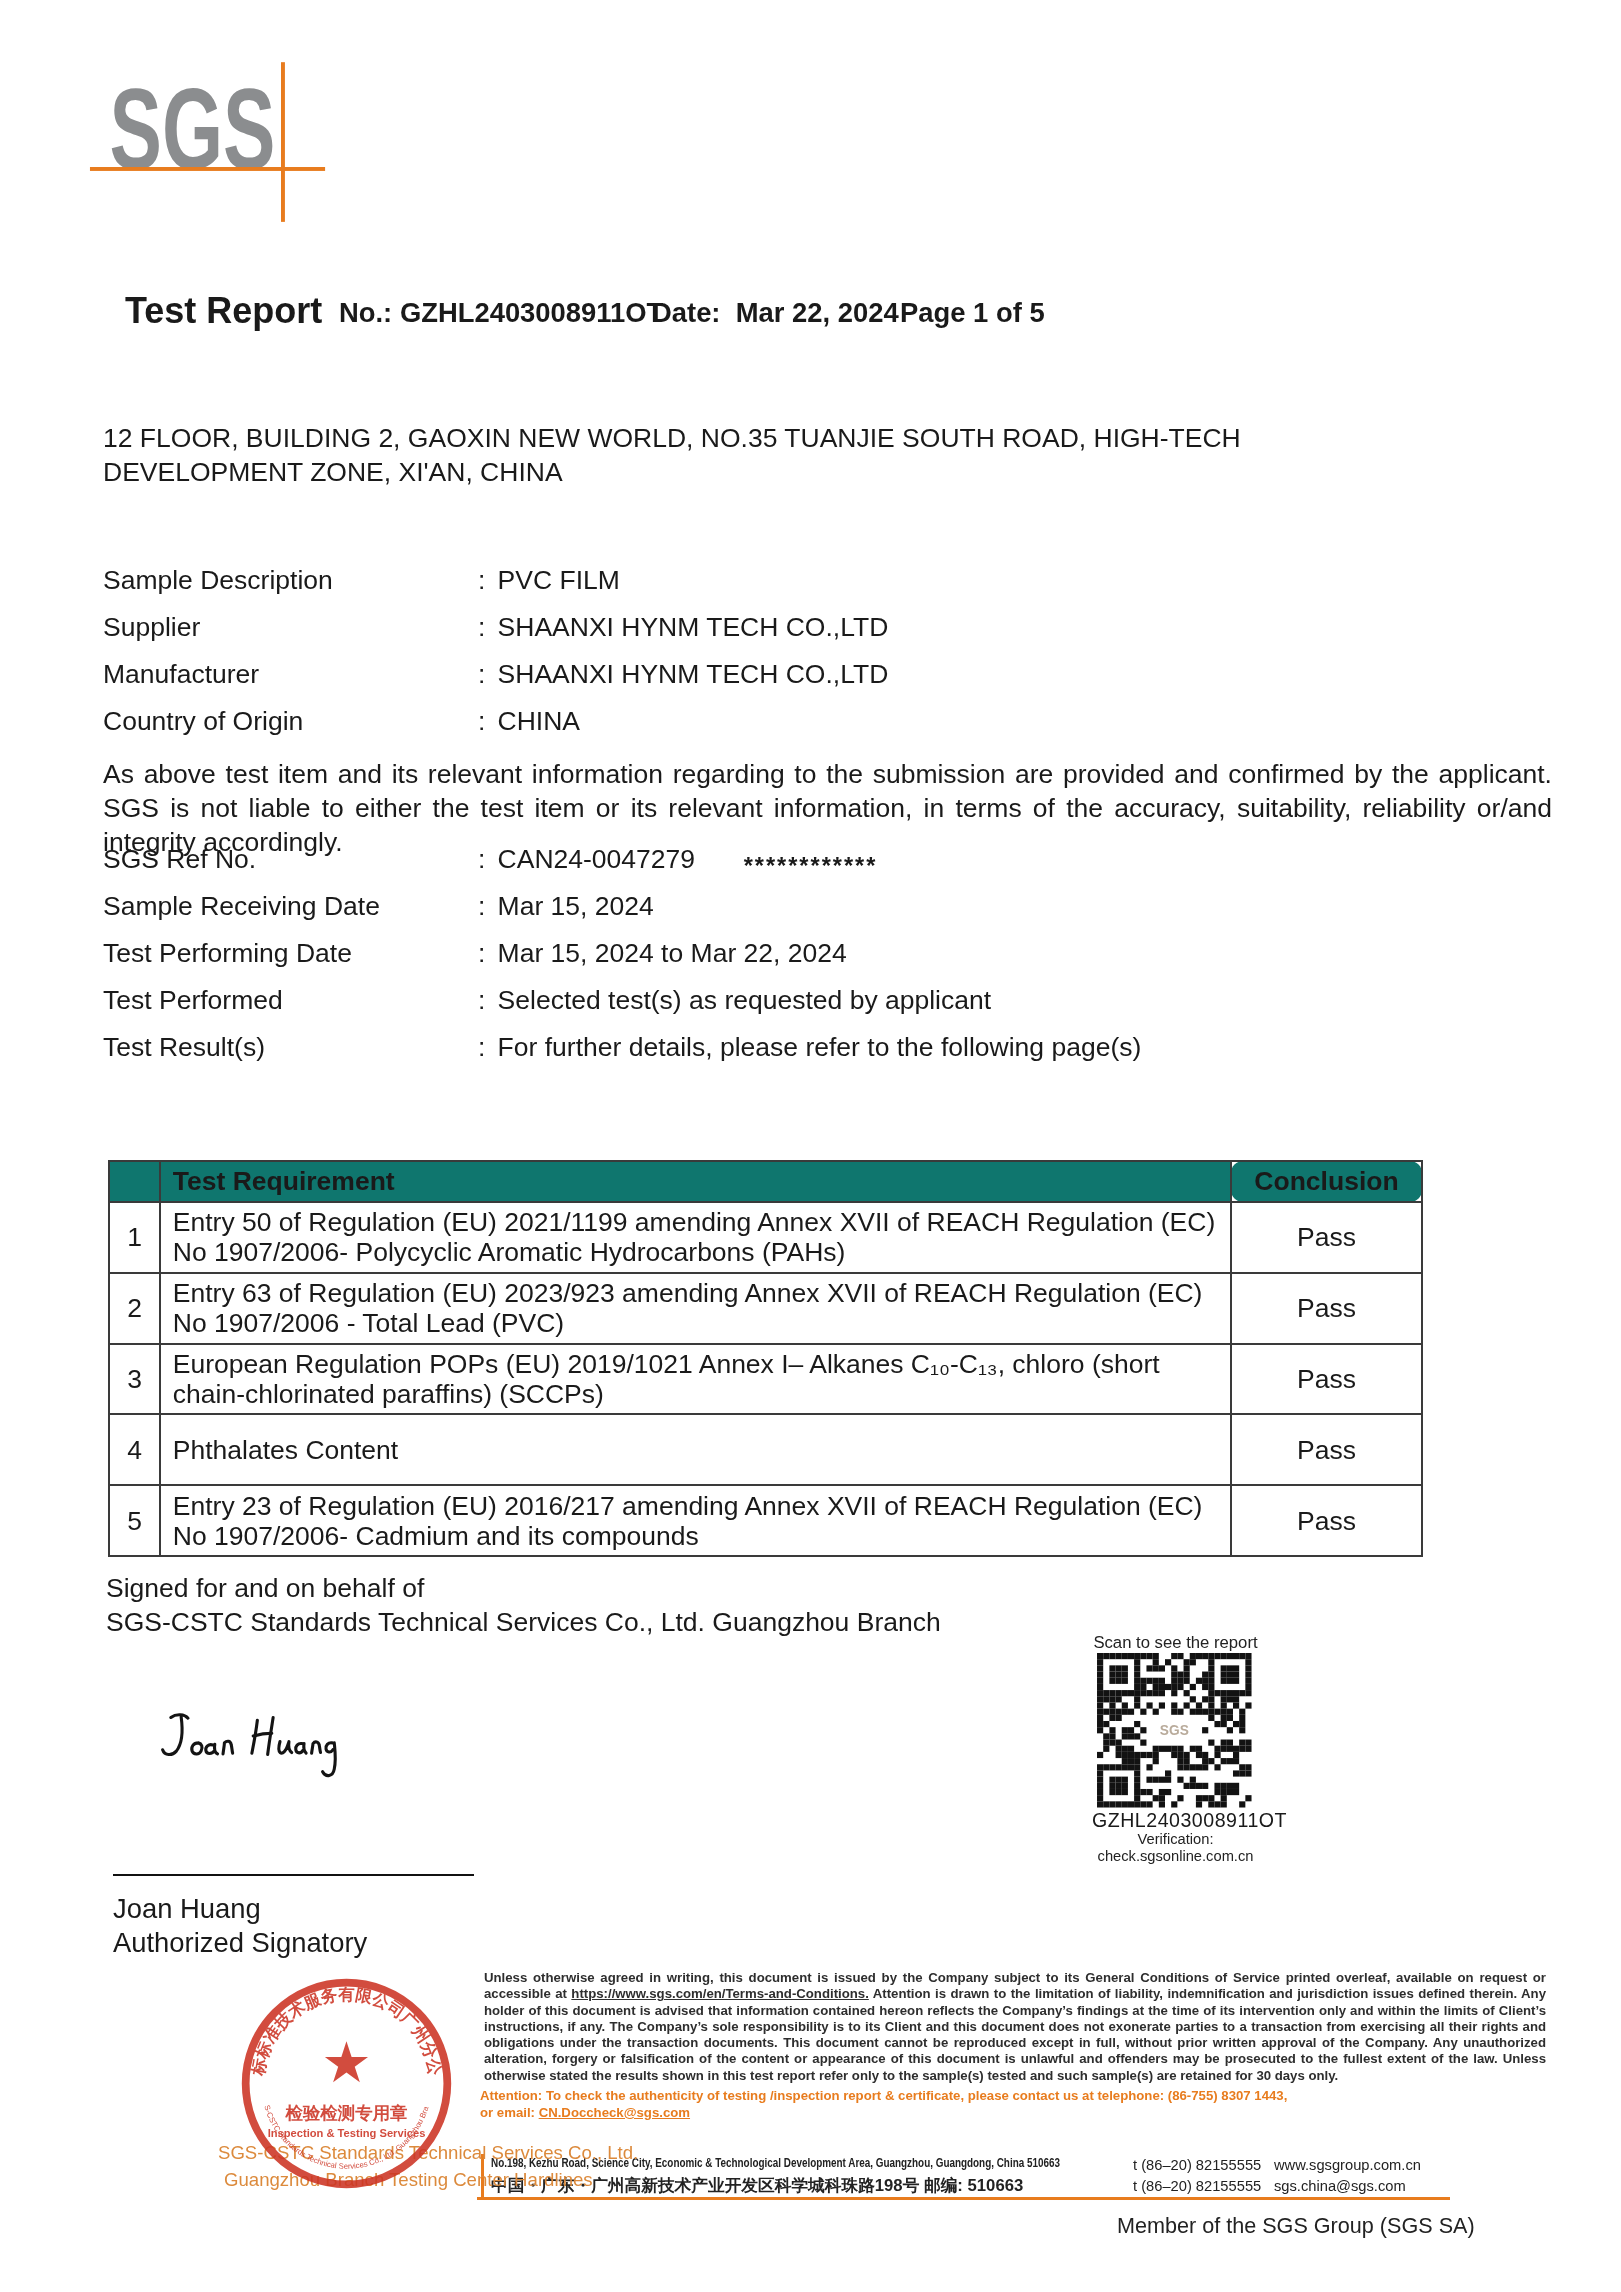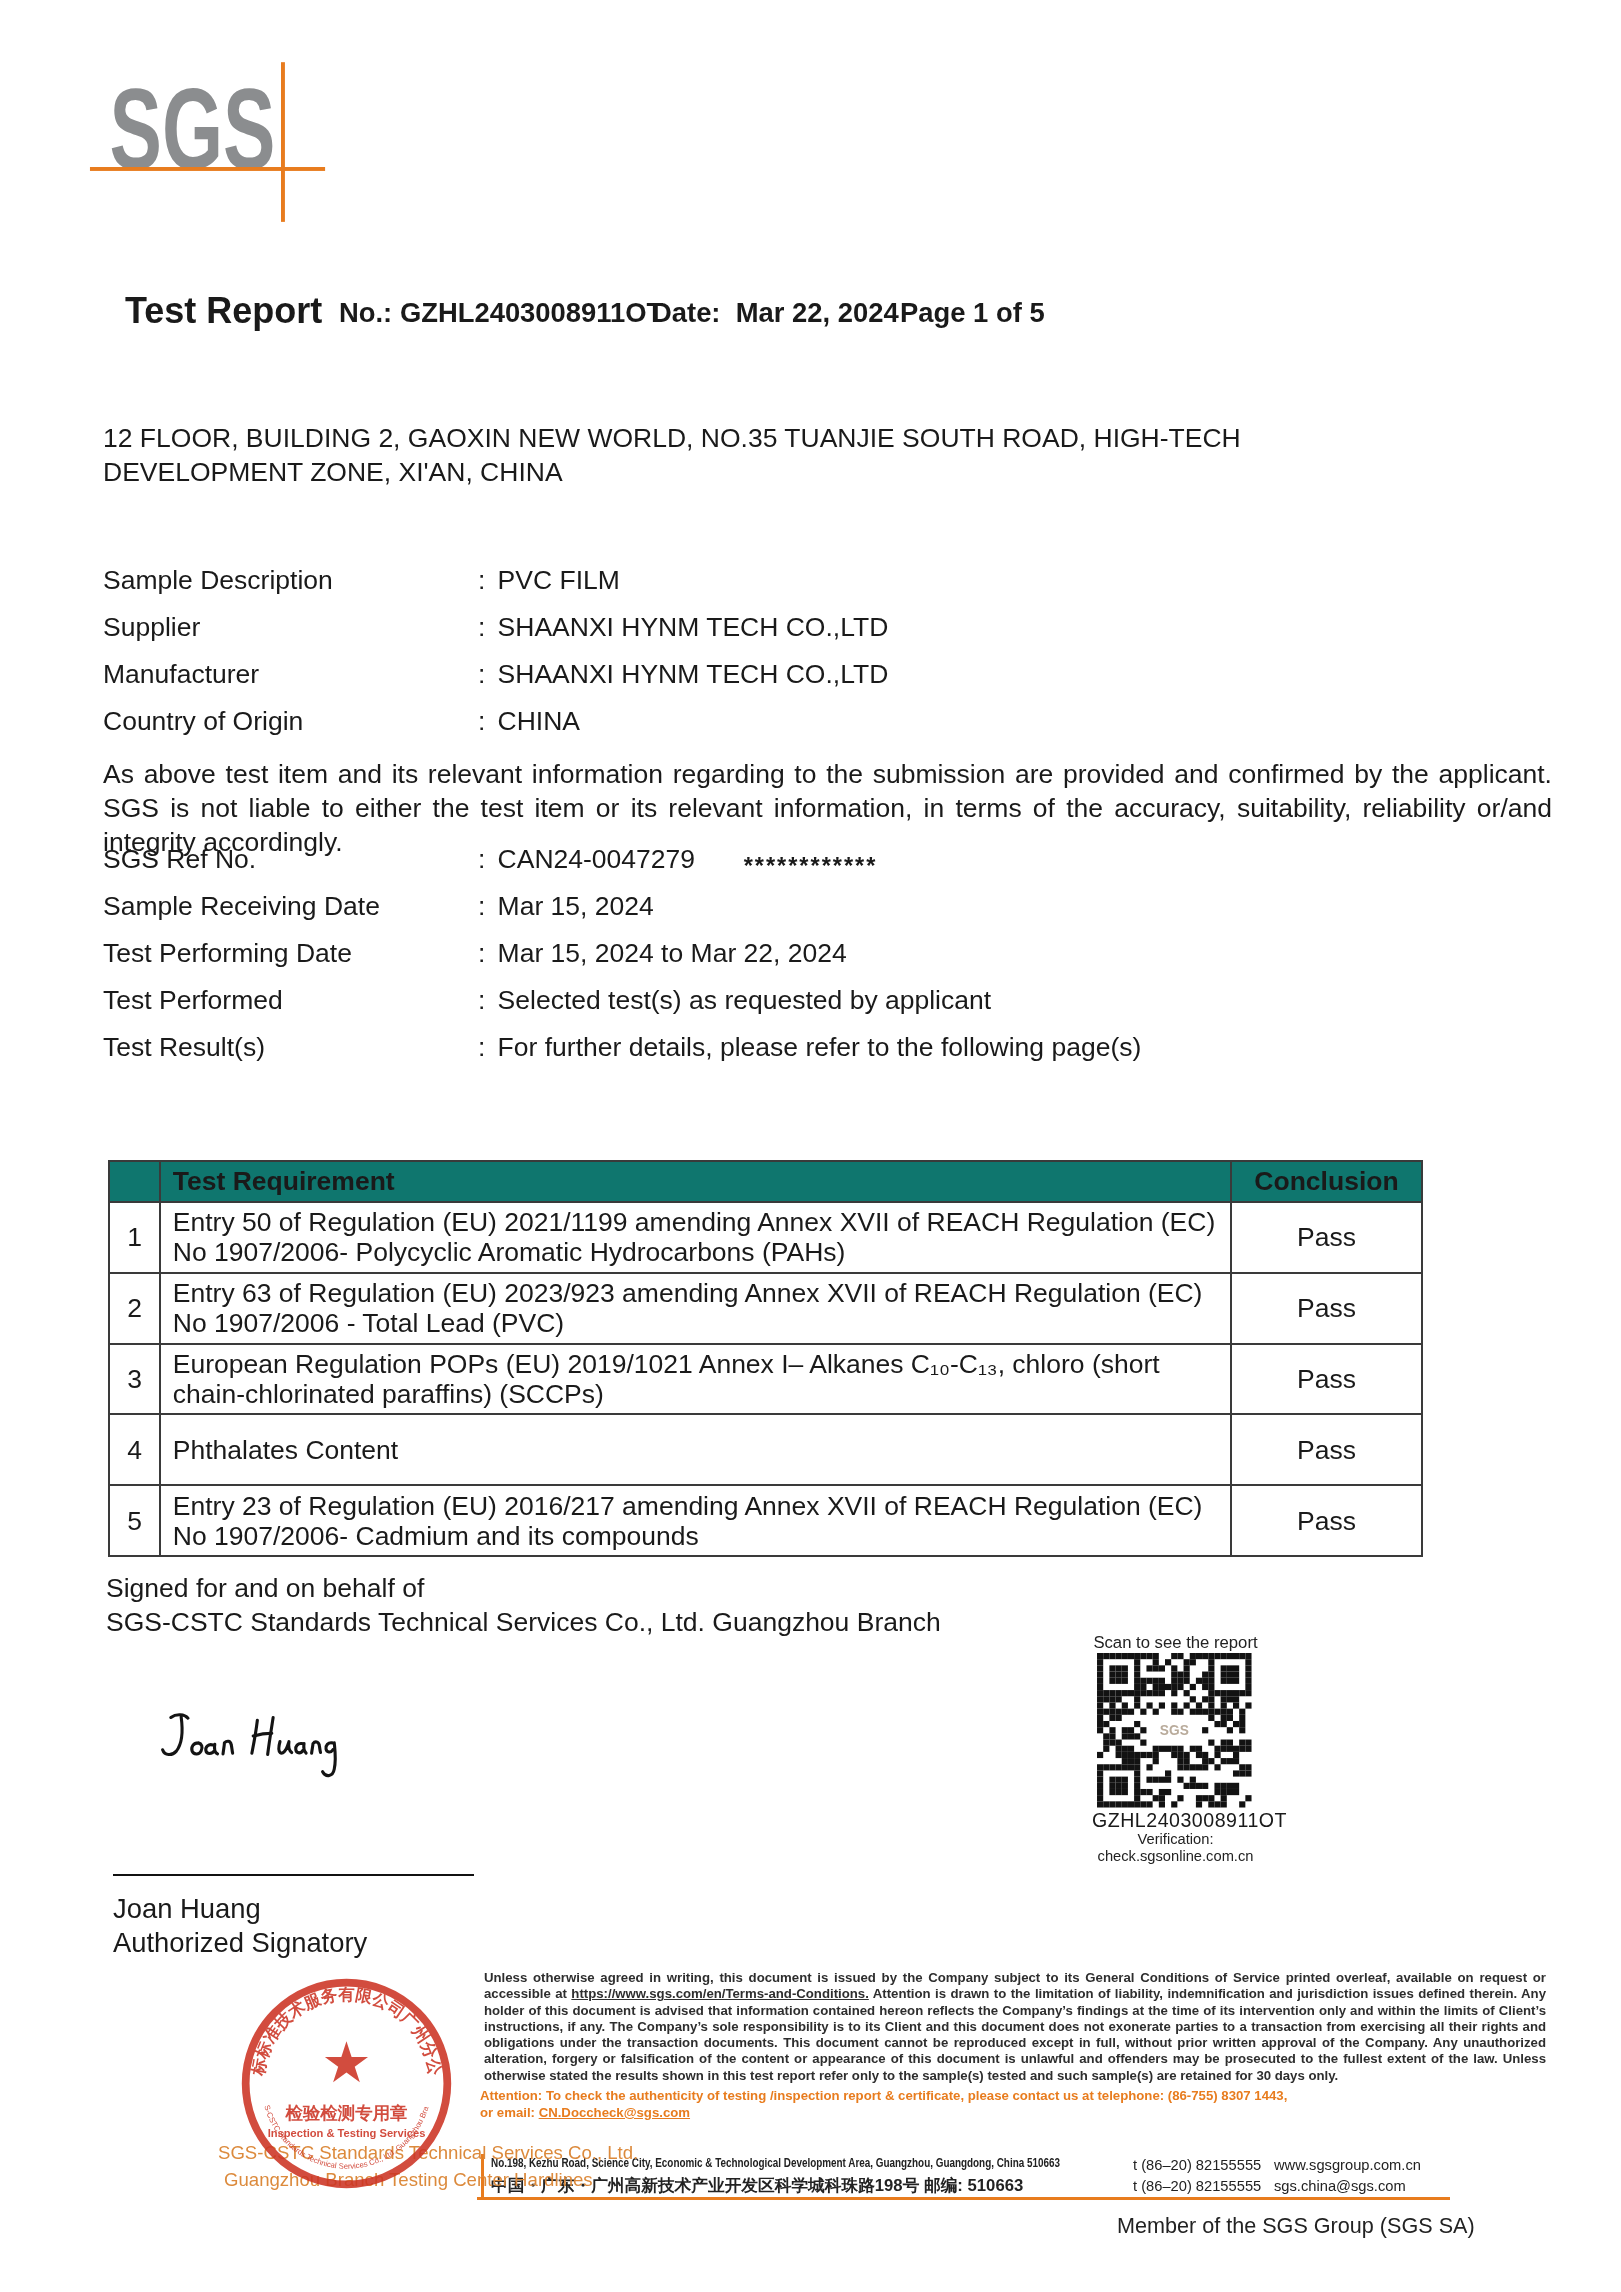--- a/index.html
+++ b/index.html
@@ -19,21 +19,21 @@
   .frow{height:47px;font-size:26.5px;white-space:nowrap;}
   .flabel{display:inline-block;width:375px;}
   .fsep{display:inline-block;width:19.6px;}
   .para{font-size:26.5px;line-height:34px;text-align:justify;}
   .stars{font-size:23.5px;font-weight:bold;letter-spacing:2px;text-align:center;width:100%;}
 
   
   table.req{border-collapse:collapse;width:1313px;table-layout:fixed;}
   table.req th,table.req td{border:2px solid #3a3a3a;font-size:26.5px;vertical-align:middle;}
   table.req thead th{background:#0f766e;height:35px;font-weight:bold;text-align:left;padding:2px 11.8px;}
-  table.req thead th.c{text-align:center;padding:2px 3.9px;}
+  table.req thead th.c{text-align:center;padding:2px 3.9px;border-radius:12px;}
   table.req td{height:63px;padding:2.9px 11.8px;line-height:30px;}
   table.req td.num,table.req td.pass{text-align:center;padding:2.9px 3.9px;}
   col.c-no{width:51px;} col.c-req{width:1071px;} col.c-con{width:191px;}
 
   
   .sig-line{border-top:2.9px solid #111;width:361px;}
   .sig-name{font-size:27.4px;line-height:34px;}
 
   
   .qr-caption{font-size:16.7px;text-align:center;width:167px;color:#222;}

